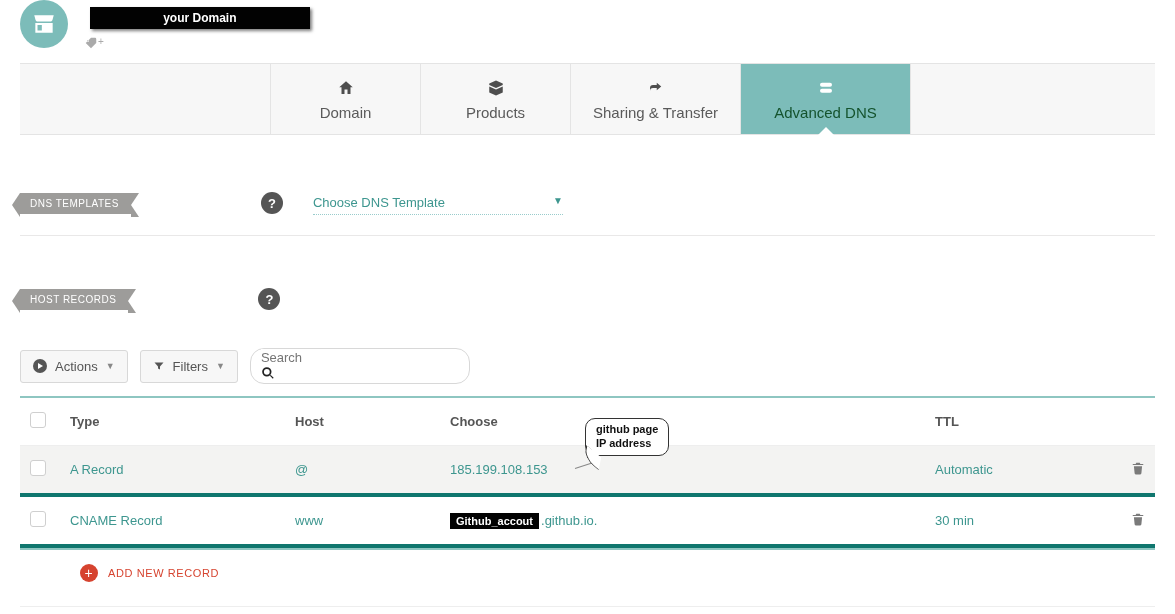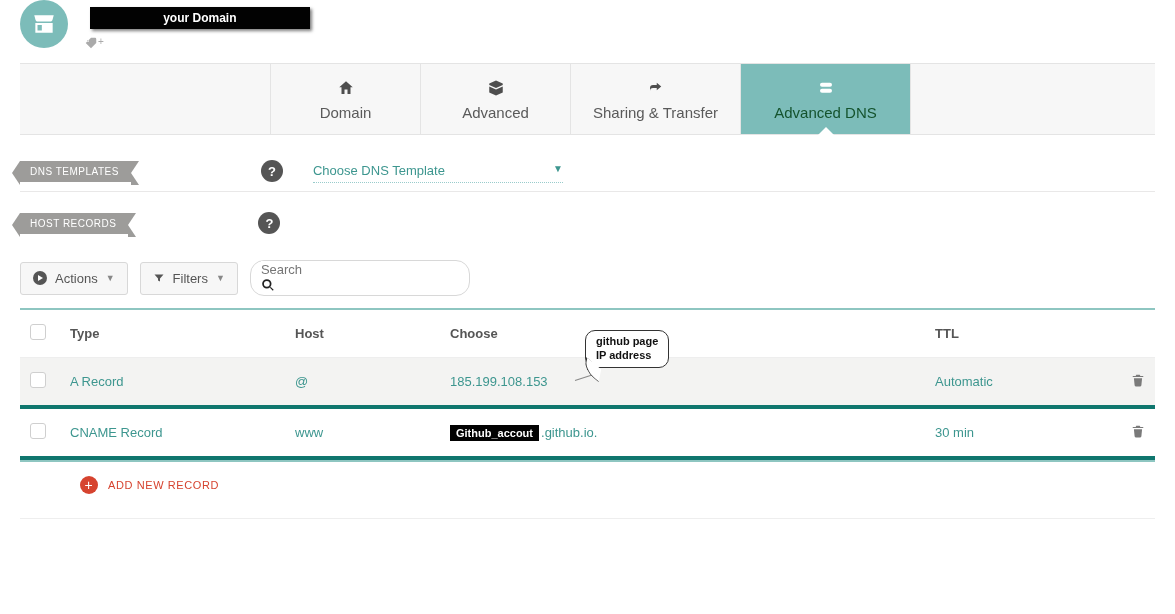--- a/index.html
+++ b/index.html
@@ -24,21 +24,21 @@
     .tab.active { background:#7cbcb9; color:#14532d; }
     .tab.active .tab-icon { color:#fff; }
     .tab.active::after{
       content:""; position:absolute; bottom:-1px; left:50%; transform:translateX(-50%);
       border-left:8px solid transparent; border-right:8px solid transparent; border-bottom:8px solid #fff;
     }
     .tab-trailer{flex:1; border-left:1px solid #e4e4e4;}
 
     
     .section { padding:24px 20px 0 20px; }
-    .section-row { display:flex; align-items:center; border-bottom:1px solid #e9e8e8; padding-bottom:8px; }
+    .section-row { display:flex; align-items:center; border-bottom:1px solid #e9e8e8; padding-bottom:20px;margin-top:32px; }
     .ribbon { background:#9d9c9a; color:#fff; font-size:10px; letter-spacing:.5px; padding:5px 12px 5px 10px; position:relative; margin-right:130px; }
     .ribbon::before { content:""; position:absolute; left:-8px; top:0; border-top:12px solid transparent; border-bottom:12px solid transparent; border-right:8px solid #9d9c9a; height:0; }
     .ribbon::after { content:""; position:absolute; right:-8px; top:0; border-top:12px solid #9d9c9a; border-bottom:12px solid #9d9c9a; border-right:8px solid transparent; height:0; }
 
     .help-dot { width:22px; height:22px; border-radius:50%; background:#555; color:#fff; font-weight:700; font-size:13px; display:flex; align-items:center; justify-content:center; margin-right:30px; cursor:pointer; }
 
     .dns-select { color:#3d968f; font-size:13px; border:none; border-bottom:1px dotted #9cc; background:transparent; padding:4px 0; width:250px; display:flex; justify-content:space-between; cursor:pointer; }
     .dns-select .caret { color:#3d968f; font-size:10px; }
 
     
@@ -113,21 +113,21 @@
     </span>
     <span>Domain</span>
   </div>
 
   <div class="tab">
     <span class="tab-icon">
       <svg width="18" height="18" viewBox="0 0 24 24" fill="currentColor">
           <path d="M12 2l9 4v2l-9 4-9-4V6l9-4zm-9 8l9 4 9-4v8l-9 4-9-4v-8z"></path>
         </svg>
     </span>
-    <span>Advanced</span>
+    <span>Products</span>
   </div>
 
   <div class="tab wide1">
     <span class="tab-icon">
       <svg width="20" height="18" viewBox="0 0 24 24" fill="currentColor">
           <path d="M4 12a4 4 0 0 1 4-4h5V5l6 5-6 5v-3H8a4 4 0 0 0-4 4v-4z"></path>
         </svg>
     </span>
     <span>Sharing &amp; Transfer</span>
   </div>

